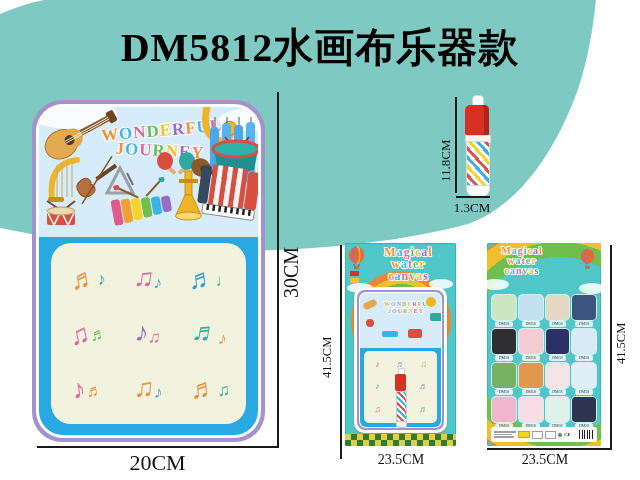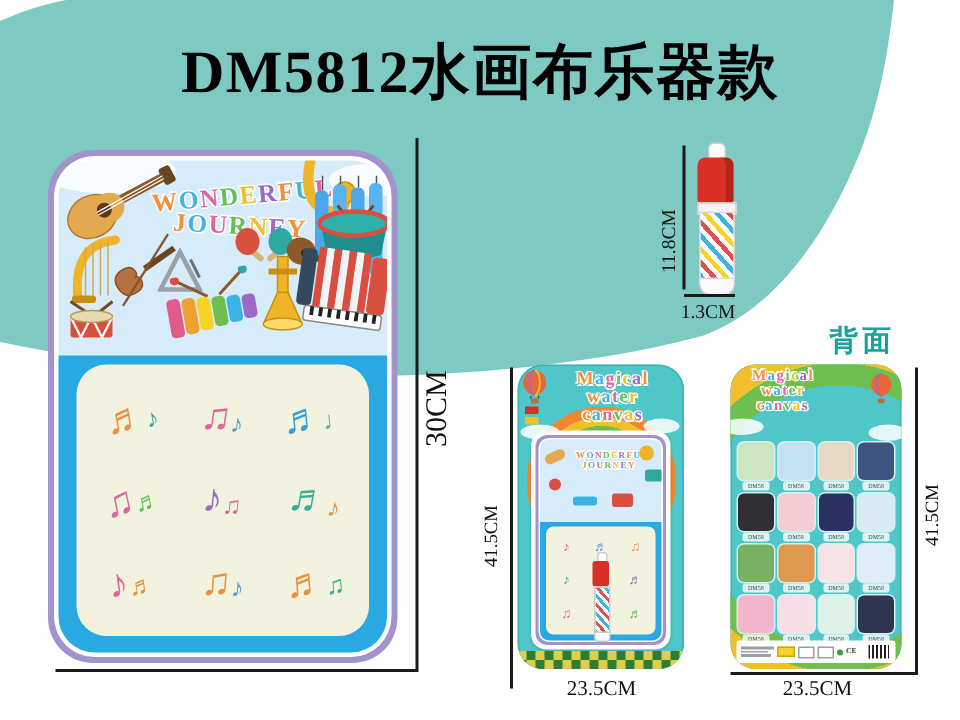--- a/index.html
+++ b/index.html
@@ -74,21 +74,21 @@
              background-image:repeating-linear-gradient(48deg,#3bb3e6 0 3px,#fff 3px 6px,#e05050 6px 9px,#fff 9px 12px,#f5d327 12px 15px,#fff 15px 18px);}
   .pen .tail{position:absolute;left:2px;top:90px;width:22px;height:10px;background:#fafafa;
              border:1px solid #d8d8d8;border-radius:0 0 8px 8px;}
 
   
   .sec{position:absolute;font-weight:700;color:#18a29b;}
   .sec-front{left:352px;top:217px;width:96px;font-size:17px;letter-spacing:2px;}
   .sec-back{left:543px;top:214px;width:64px;text-align:center;font-size:19px;letter-spacing:3px;}
 
   
-  .card{position:absolute;background:#4fc6c8;border-radius:17px;overflow:hidden;
+  .card{position:absolute;background:#4fc6c8;border-radius:2px;overflow:hidden;
         box-shadow:0 0 0 1px #3eb0b2 inset;}
   .card-front{left:345px;top:243px;width:111px;height:203px;}
   .card-back{left:487px;top:243px;width:114px;height:203px;}
 
   .fc-rainbow{position:absolute;left:6px;top:28px;width:100px;height:100px;border-radius:50%;
     background:radial-gradient(circle,transparent 0 31px,#6fbf4e 31px 37px,#f0c02c 37px 43px,#f0862f 43px 50px,transparent 50px);}
   .fc-title{position:absolute;left:20px;right:4px;top:3px;text-align:center;line-height:12px;}
   .fc-title .bl{display:block;font-size:12px;}
   .blocks{position:absolute;left:5px;top:28px;width:9px;}
   .blocks div{height:5px;margin-bottom:2px;}
@@ -301,20 +301,21 @@
               <div class="doodle" style="transform: rotate(-5deg);"><span style="color:#e8923f">♬</span><span class="sm" style="color:#3fa99b">♫</span></div>
             </div>
         </div>
       </div>
     </div>
   </div>
 
   <div class="dline" style="left:277px;top:92px;width:1.5px;height:354px;"></div>
   <div class="dline" style="left:37px;top:446px;width:241.5px;height:1.5px;"></div>
   <div class="dim vtext lbl-30">30CM</div>
+  <div class="dim lbl-20">20CM</div>
 
   <div class="pen">
     <div class="nib"></div>
     <div class="cap"></div>
     <div class="ring"></div>
     <div class="body"></div>
     <div class="tail"></div>
   </div>
   <div class="dline" style="left:455px;top:97px;width:1.5px;height:96px;"></div>
   <div class="dline" style="left:456px;top:196px;width:34px;height:1.5px;"></div>
@@ -388,21 +389,20 @@
       </div>
     </div>
 
     <div class="checker"></div>
   </div>
 
   <div class="dline" style="left:340px;top:245px;width:1.5px;height:214px;"></div>
   <div class="dim vtext lbl-415f">41.5CM</div>
   <div class="dim lbl-235f">23.5CM</div>
 
-  <div class="sec sec-back">背面</div>
 
   <div class="card card-back">
     <div class="bc-rainbow"></div>
     <div class="cloud" style="left:-6px;top:36px;width:28px;height:11px;"></div>
     <div class="cloud" style="left:92px;top:40px;width:26px;height:11px;"></div>
 
     <div class="bc-title">
       <span class="bl rainbow-text"><span>M</span><span>a</span><span>g</span><span>i</span><span>c</span><span>a</span><span>l</span></span>
       <span class="bl rainbow-text"><span>w</span><span>a</span><span>t</span><span>e</span><span>r</span></span>
       <span class="bl rainbow-text"><span>c</span><span>a</span><span>n</span><span>v</span><span>a</span><span>s</span></span>

